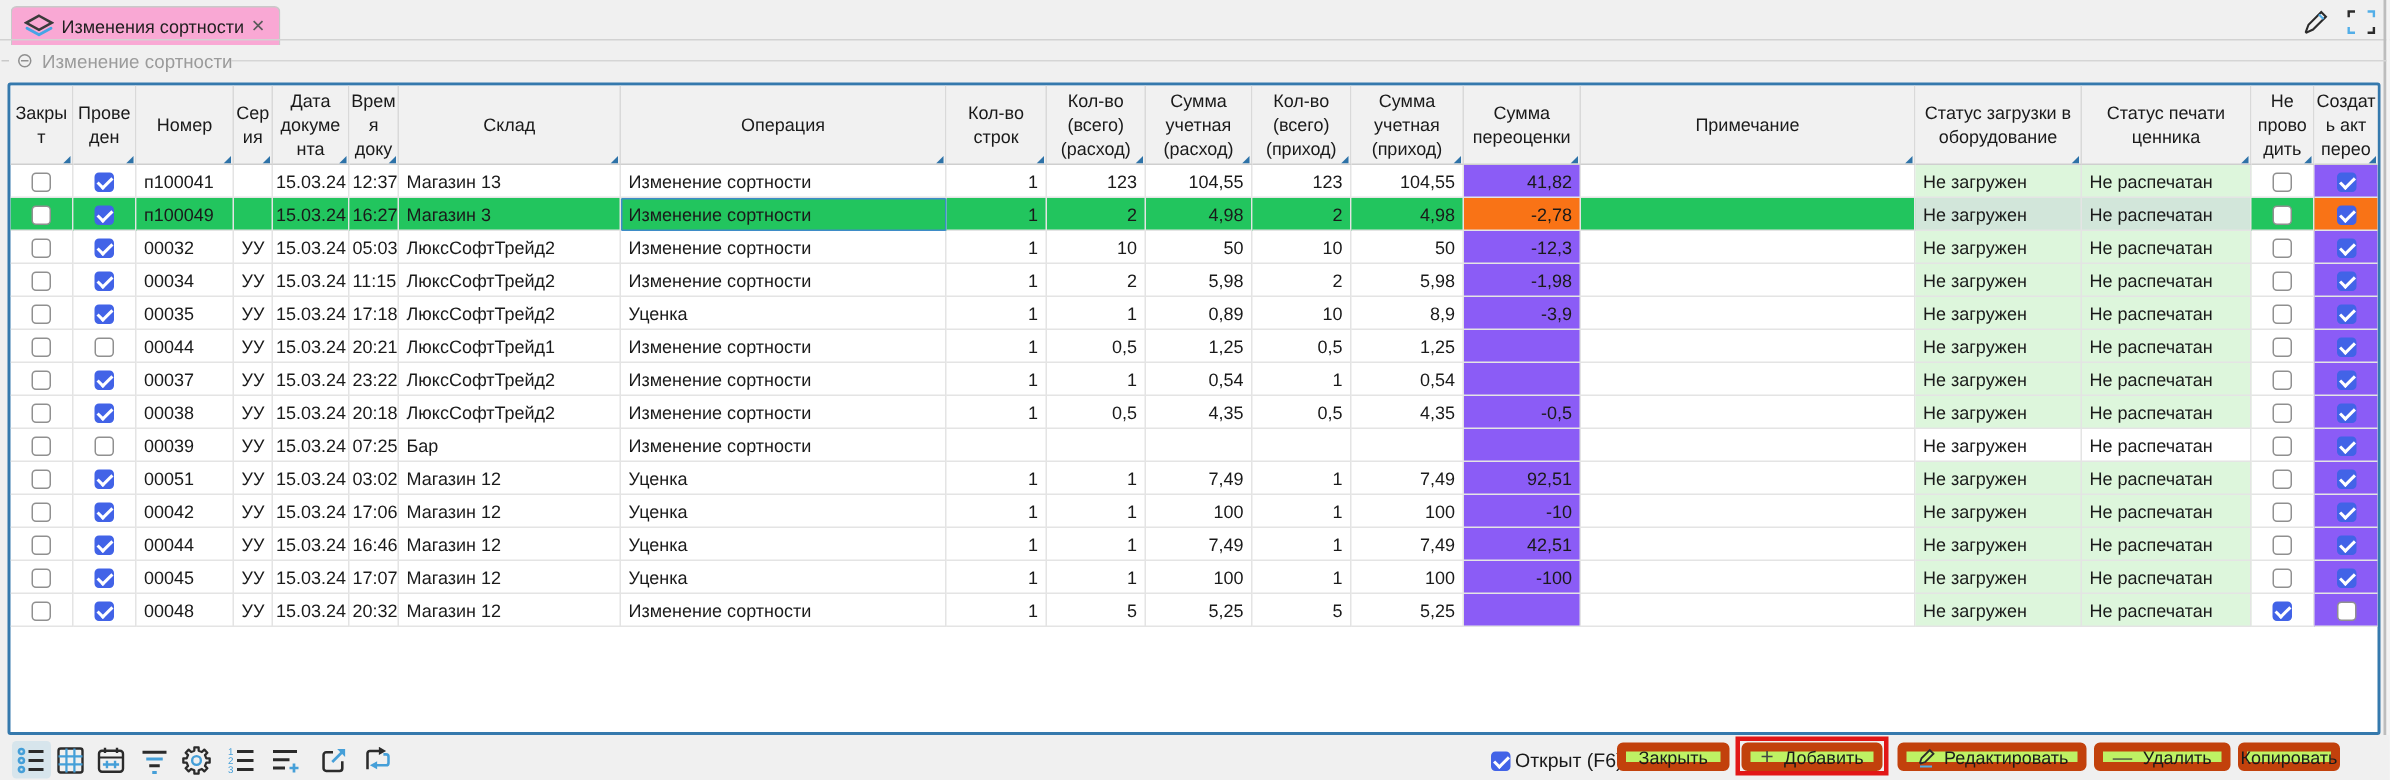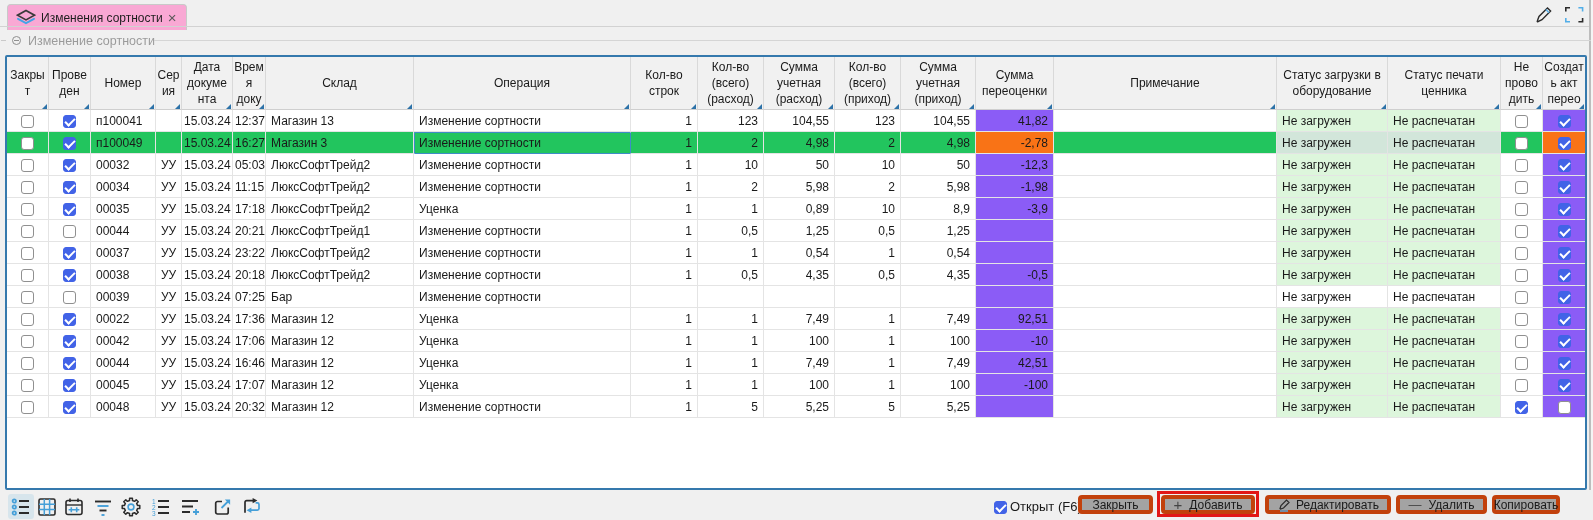--- a/index.html
+++ b/index.html
@@ -33,21 +33,21 @@
 .cb, .cbc { display:inline-block; width:13px; height:13px; vertical-align:middle; border-radius:2px; }
 .cb { background:#fff; border:1px solid #909090; border-radius:3px; }
 .cbc { background:#4263e7; border:1px solid #4263e7; border-radius:3px; position:relative; }
 .cbc::after { content:''; position:absolute; left:1px; top:2px; width:8px; height:4px; border-left:2px solid #fff; border-bottom:2px solid #fff; transform:rotate(-45deg); }
 
 .bbar { position:absolute; left:0; top:490px; width:1593px; height:30px; background:#f0f0f0; }
 .selbg { position:absolute; left:8px; top:4px; width:26px; height:25px; background:#d7e5ec; border-radius:3px; }
 .bicon { position:absolute; top:7px; }
 .okwrap { position:absolute; top:9px; left:994px; font-size:13px; color:#1a1a1a; }
 .okwrap .cbc { margin-right:3px; vertical-align:-3px; }
-.btn { position:absolute; top:5px; height:19px; background:#a3a3a3; border:4px solid #c2410c; border-radius:4px; font-size:12px; color:#1a1a1a; text-align:center; display:flex; align-items:center; justify-content:center; }
+.btn { position:absolute; top:5px; height:19px; background:#bef264; border:6px solid #c2410c; border-radius:4px; font-size:12px; color:#1a1a1a; text-align:center; display:flex; align-items:center; justify-content:center; }
 .redbox { position:absolute; left:1157px; top:1px; width:102px; height:26px; border:3px solid #e21717; }
 </style></head>
 <body>
 <div class="tab">
   <svg class="ticon" width="20" height="18" viewBox="0 0 20 18">
     <path d="M10 1.5 L18.5 6.2 L10 10.9 L1.5 6.2 Z" fill="none" stroke="#3a3a3a" stroke-width="1.7" stroke-linejoin="miter"></path>
     <path d="M2 9.8 L10 14.2 L18 9.8" fill="none" stroke="#45a5e6" stroke-width="1.9" stroke-linecap="round" stroke-linejoin="round"></path>
   </svg>
   <span class="ttxt">Изменения сортности</span>
     <span class="tx">×</span>
@@ -301,24 +301,24 @@
           <td class="tr y"></td>
           <td class="tl"></td>
           <td class="tl">Не загружен</td>
           <td class="tl">Не распечатан</td>
           <td class="cc"><span class="cb"></span></td>
           <td class="cc y"><span class="cbc"></span></td>
         </tr>
 <tr>
           <td class="cc"><span class="cb"></span></td>
           <td class="cc"><span class="cbc"></span></td>
-          <td class="tl">00022</td>
-          <td class="tc">УУ</td>
-          <td class="dt">15.03.24</td>
-          <td class="dt">17:36</td>
+          <td class="tl">00051</td>
+          <td class="tc">УУ</td>
+          <td class="dt">15.03.24</td>
+          <td class="dt">03:02</td>
           <td class="tl">Магазин 12</td>
           <td class="tl">Уценка</td>
           <td class="tr">1</td>
           <td class="tr">1</td>
           <td class="tr">7,49</td>
           <td class="tr">1</td>
           <td class="tr">7,49</td>
           <td class="tr y">92,51</td>
           <td class="tl"></td>
           <td class="tl g">Не загружен</td>

